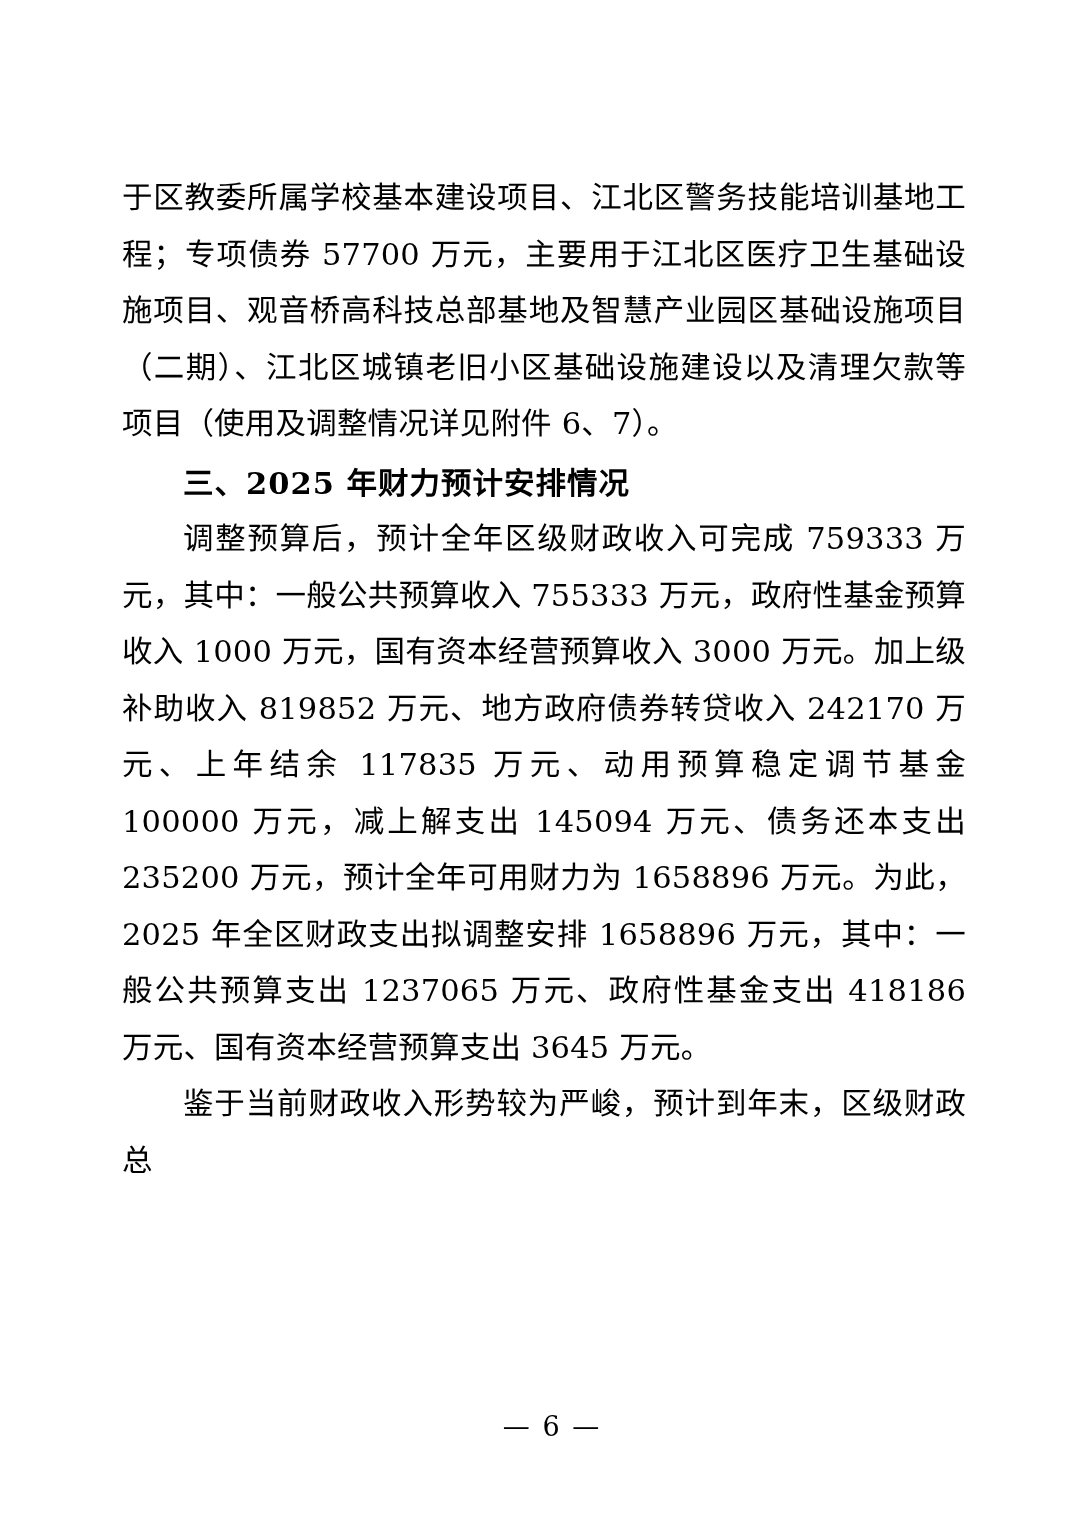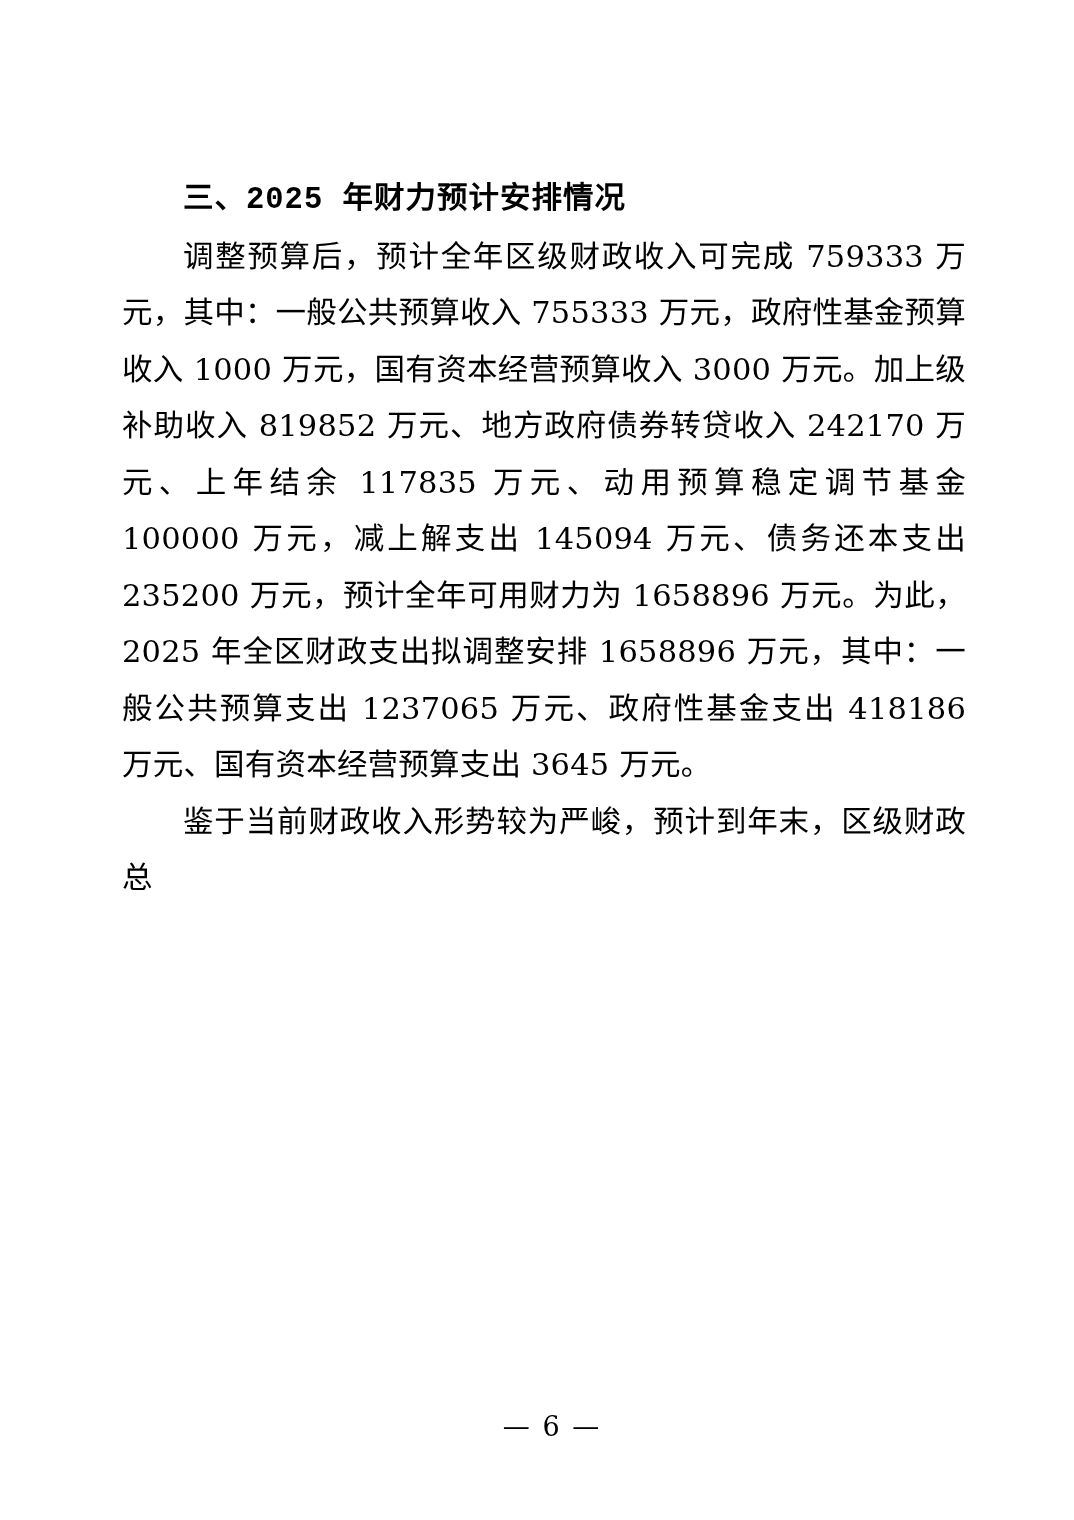--- a/index.html
+++ b/index.html
@@ -36,37 +36,37 @@
     padding: 0;
   }
   p.indent {
     text-indent: 61px;
   }
   .heading {
     font-weight: bold;
     text-indent: 61px;
     margin-top: 2px;
     letter-spacing: 1px;
-    font-family: Liberation Mono, monospace;
   }
   .page-number {
     position: absolute;
     left: 0;
     right: 0;
     bottom: 78px;
     text-align: center;
     font-size: 27px;
     font-family: "DejaVu Serif", "Liberation Serif", serif;
     letter-spacing: 2px;
     padding-left: 30px;
   }
 </style>
 </head>
 <body>
 
 <div class="page">
   <div class="doc-body">
+    <p class="">于区教委所属学校基本建设项目、江北区警务技能培训基地工程；专项债券 57700 万元，主要用于江北区医疗卫生基础设施项目、观音桥高科技总部基地及智慧产业园区基础设施项目（二期）、江北区城镇老旧小区基础设施建设以及清理欠款等项目（使用及调整情况详见附件 6、7）。</p>
     <p class="heading">三、2025 年财力预计安排情况</p>
     <p class="indent">调整预算后，预计全年区级财政收入可完成 759333 万元，其中：一般公共预算收入 755333 万元，政府性基金预算收入 1000 万元，国有资本经营预算收入 3000 万元。加上级补助收入 819852 万元、地方政府债券转贷收入 242170 万元、上年结余 117835 万元、动用预算稳定调节基金 100000 万元，减上解支出 145094 万元、债务还本支出 235200 万元，预计全年可用财力为 1658896 万元。为此，2025 年全区财政支出拟调整安排 1658896 万元，其中：一般公共预算支出 1237065 万元、政府性基金支出 418186 万元、国有资本经营预算支出 3645 万元。</p>
     <p class="indent">鉴于当前财政收入形势较为严峻，预计到年末，区级财政总</p>
   </div>
   <div class="page-number">— 6 —</div>
 </div>
 
 </body></html>

